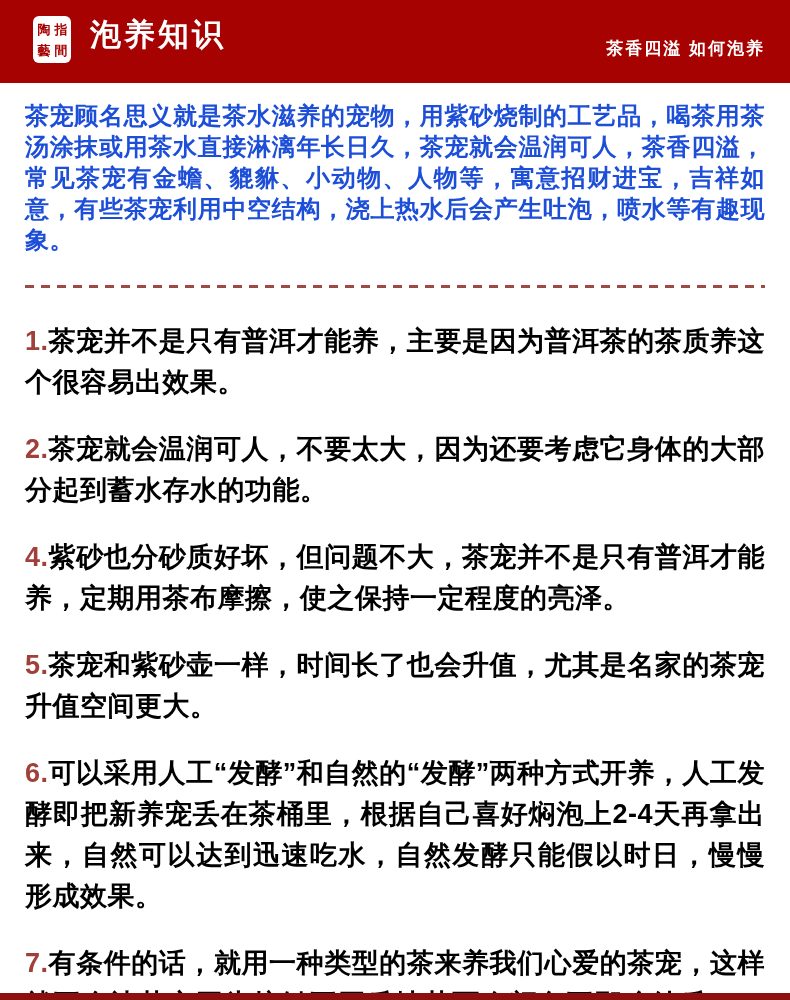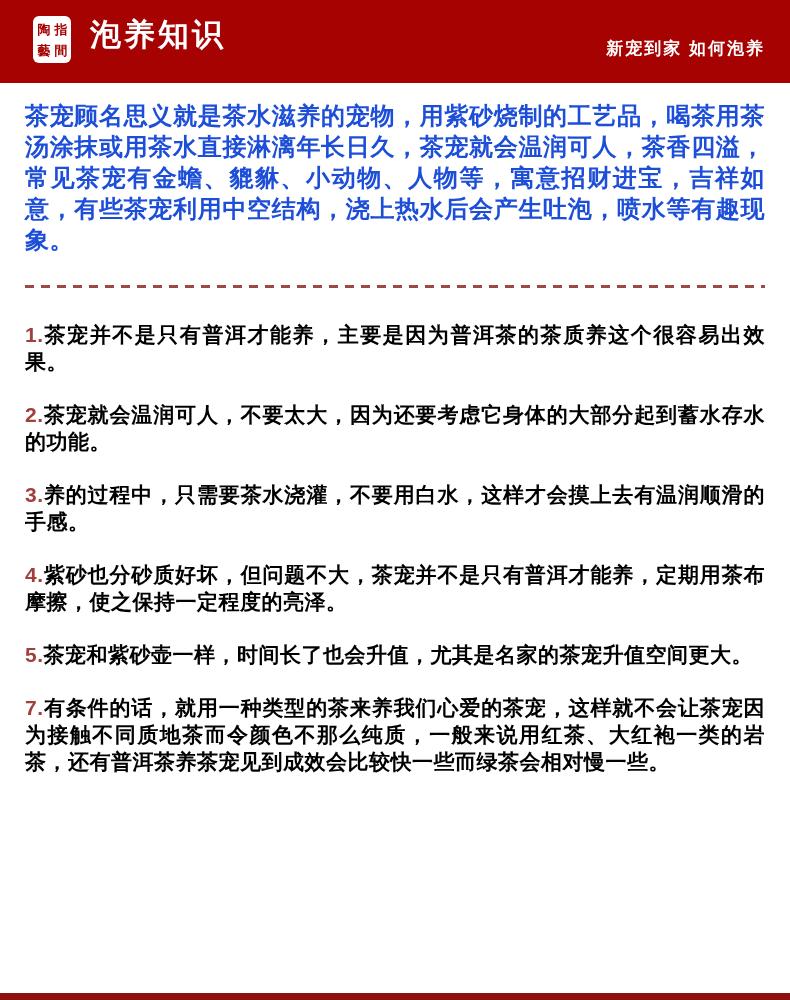--- a/index.html
+++ b/index.html
@@ -78,22 +78,22 @@
     letter-spacing: 0.5px;
     text-align: justify;
   }
   .divider {
     margin-top: 30px;
     margin-bottom: 33px;
     height: 3px;
     background: repeating-linear-gradient(90deg, #9c4a46 0 9px, transparent 9px 16px);
   }
   .tip {
-    font-size: 21px;
-    line-height: 27px;
+    font-size: 27px;
+    line-height: 41px;
     font-weight: 600;
     color: #000000;
     letter-spacing: 0.5px;
     margin-bottom: 26px;
     text-align: justify;
   }
   .tip .num {
     color: #a0403a;
     font-weight: 700;
   }
@@ -113,37 +113,37 @@
 <div class="page">
 
   <div class="header">
     <div class="seal">
       <span>陶</span>
       <span>指</span>
       <span>藝</span>
       <span>間</span>
     </div>
     <div class="page-title">泡养知识</div>
-    <div class="header-sub">新宠到家 如何泡养</div>
+    <div class="header-sub">茶香四溢 如何泡养</div>
   </div>
 
   <div class="content">
     <p class="intro">茶宠顾名思义就是茶水滋养的宠物，用紫砂烧制的工艺品，喝茶用茶汤涂抹或用茶水直接淋漓年长日久，茶宠就会温润可人，茶香四溢，常见茶宠有金蟾、貔貅、小动物、人物等，寓意招财进宝，吉祥如意，有些茶宠利用中空结构，浇上热水后会产生吐泡，喷水等有趣现象。</p>
 
     <div class="divider"></div>
 
     <p class="tip"><span class="num">1.</span><span>茶宠并不是只有普洱才能养，主要是因为普洱茶的茶质养这个很容易出效果。</span></p>
 
     <p class="tip"><span class="num">2.</span><span>茶宠就会温润可人，不要太大，因为还要考虑它身体的大部分起到蓄水存水的功能。</span></p>
 
-    <p class="tip"><span class="num">3.</span><span>养的过程中，只需要茶水浇灌，不要用白水，这样才会摸上去有温润顺滑的手感。</span></p>
 
     <p class="tip"><span class="num">4.</span><span>紫砂也分砂质好坏，但问题不大，茶宠并不是只有普洱才能养，定期用茶布摩擦，使之保持一定程度的亮泽。</span></p>
 
     <p class="tip"><span class="num">5.</span><span>茶宠和紫砂壶一样，时间长了也会升值，尤其是名家的茶宠升值空间更大。</span></p>
 
+    <p class="tip"><span class="num">6.</span><span>可以采用人工“发酵”和自然的“发酵”两种方式开养，人工发酵即把新养宠丢在茶桶里，根据自己喜好焖泡上2-4天再拿出来，自然可以达到迅速吃水，自然发酵只能假以时日，慢慢形成效果。</span></p>
 
     <p class="tip"><span class="num">7.</span><span>有条件的话，就用一种类型的茶来养我们心爱的茶宠，这样就不会让茶宠因为接触不同质地茶而令颜色不那么纯质，一般来说用红茶、大红袍一类的岩茶，还有普洱茶养茶宠见到成效会比较快一些而绿茶会相对慢一些。</span></p>
   </div>
 
   <div class="footer-bar"></div>
 
 </div>
 
 </body></html>

